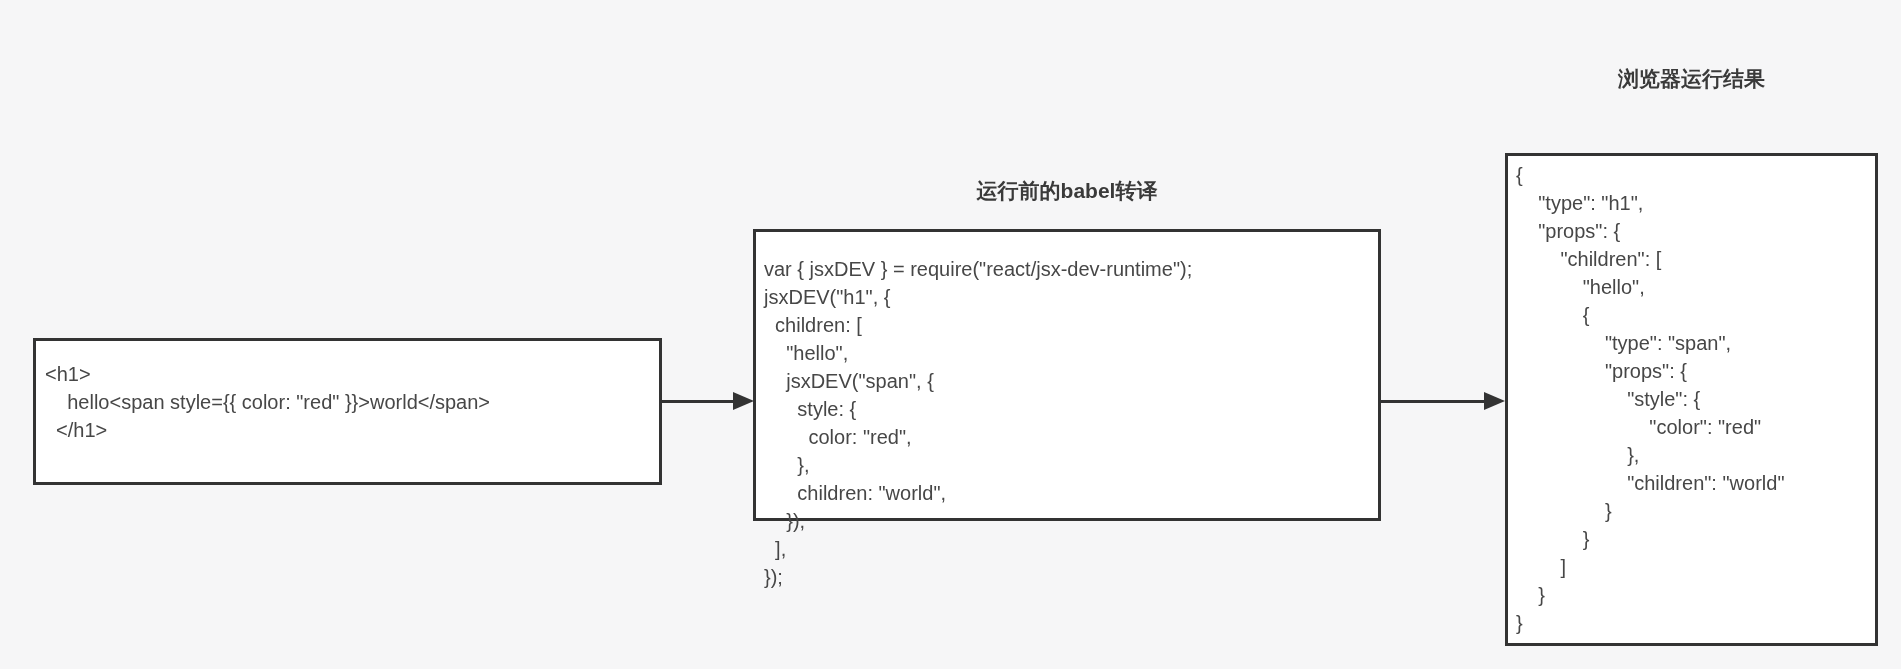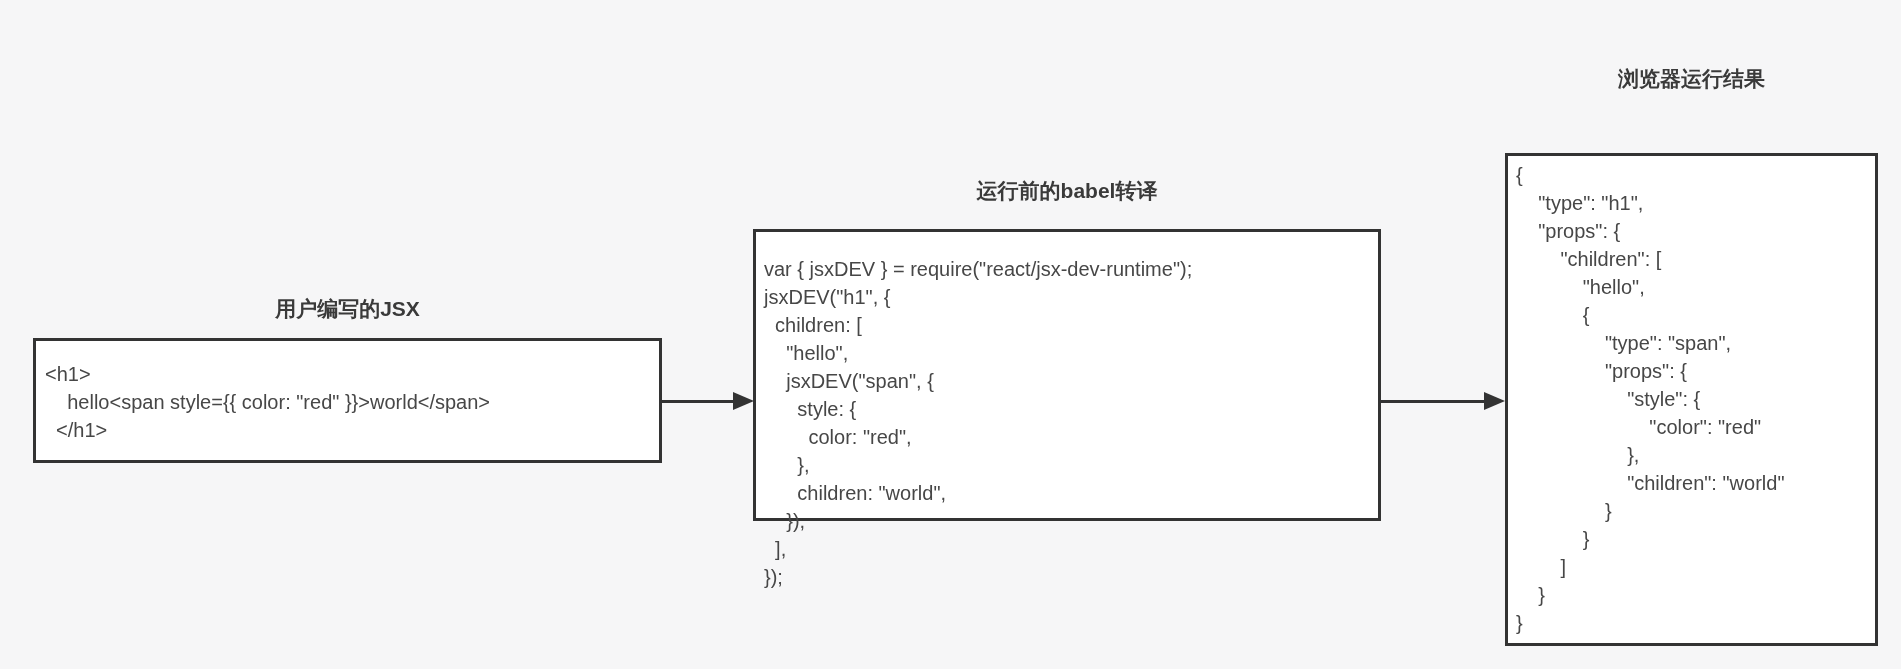--- a/index.html
+++ b/index.html
@@ -32,21 +32,21 @@
   .code-box pre {
     margin: 0;
     font-family: "Liberation Sans", sans-serif;
     font-size: 20px;
     line-height: 28px;
     color: #474747;
     white-space: pre;
   }
   
   .title-jsx   { left: 33px;   width: 629px; top: 296px; }
-  .box-jsx     { left: 33px;   top: 338px;  width: 629px; height: 125px; padding: 19px 9px 10px 9px; }
+  .box-jsx     { left: 33px;   top: 338px;  width: 629px; height: 147px; padding: 19px 9px 10px 9px; }
   
   .title-babel { left: 753px;  width: 628px; top: 178px; }
   .box-babel   { left: 753px;  top: 209px;  width: 628px; height: 292px; padding: 23px 8px 13px 8px; margin-top: 20px; }
   
   .title-result{ left: 1505px; width: 373px; top: 34px; margin-top: 32px; }
   .box-result  { left: 1505px; top: 153px;  width: 373px; height: 493px; padding: 5px 8px 3px 8px; }
   
   .arrow-line {
     position: absolute;
     height: 3px;
@@ -65,21 +65,20 @@
   .arrow1-line { left: 662px;  width: 73px; }
   .arrow1-head { left: 733px; }
   .arrow2-line { left: 1381px; width: 105px; }
   .arrow2-head { left: 1484px; }
 </style>
 </head>
 <body>
 
 <div class="canvas">
 
-  <div class="node-title title-jsx">用户编写的JSX</div>
   <div class="code-box box-jsx">
     <pre>&lt;h1&gt;
     hello&lt;span style={{ color: "red" }}&gt;world&lt;/span&gt;
   &lt;/h1&gt;</pre>
   </div>
 
   <div class="arrow-line arrow1-line"></div>
   <div class="arrow-head arrow1-head"></div>
 
   <div class="node-title title-babel">运行前的babel转译</div>

